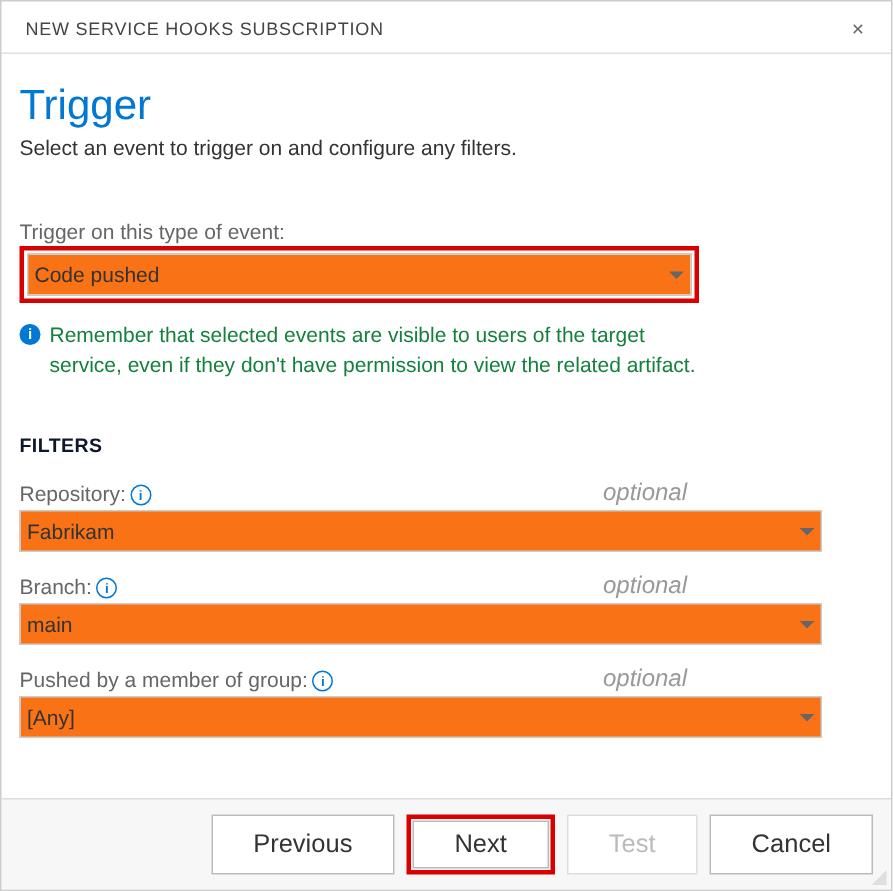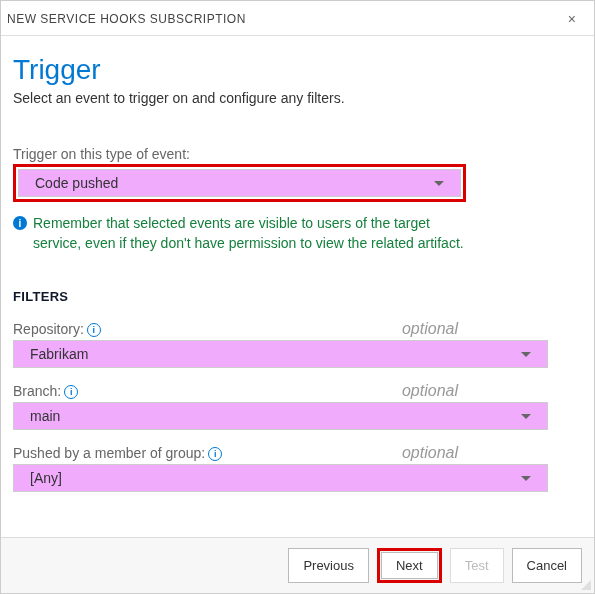--- a/index.html
+++ b/index.html
@@ -10,21 +10,21 @@
       background: #fff;
       width: 595px;
       height: 594px;
       position: relative;
       border: 1px solid #ccc;
     }
     .header {
       display: flex;
       justify-content: space-between;
       align-items: center;
-      padding: 8px 12px 6px 6px;
+      padding: 8px 12px 6px 16px;
       border-bottom: 1px solid #e0e0e0;
     }
     .header-title {
       font-size: 12px;
       letter-spacing: 0.5px;
       color: #444;
       font-weight: 400;
     }
     .close-x {
       font-size: 14px;
@@ -68,22 +68,22 @@
       border: 3px solid #d90000;
       padding: 2px;
       margin-bottom: 12px;
       width: 453px;
     }
     .select-box {
       display: flex;
       justify-content: space-between;
       align-items: center;
       border: 1px solid #ccc;
-      padding: 5px 16px;
-      background: #f0abfc;
+      padding: 5px 4px;
+      background: #f97316;
       font-size: 14px;
       cursor: pointer;
       width: 100%;
     }
     .select-box-plain {
       width: 535px;
     }
     .chevron {
       width: 0; height: 0;
       border-left: 5px solid transparent;
@@ -144,22 +144,22 @@
       left: 0;
       right: 0;
       border-top: 1px solid #dcdcdc;
       background: #f7f7f7;
       padding: 10px 12px;
       display: flex;
       justify-content: flex-end;
       gap: 8px;
     }
     .btn {
-      padding: 5px 14px;
-      font-size: 13px;
+      padding: 5px 27px;
+      font-size: 17px;
       border: 1px solid #bbb;
       background: #fff;
       cursor: pointer;
       color: #333;
     }
     .btn:disabled, .btn.disabled {
       color: #bbb;
       border-color: #ddd;
       cursor: default;
     }

